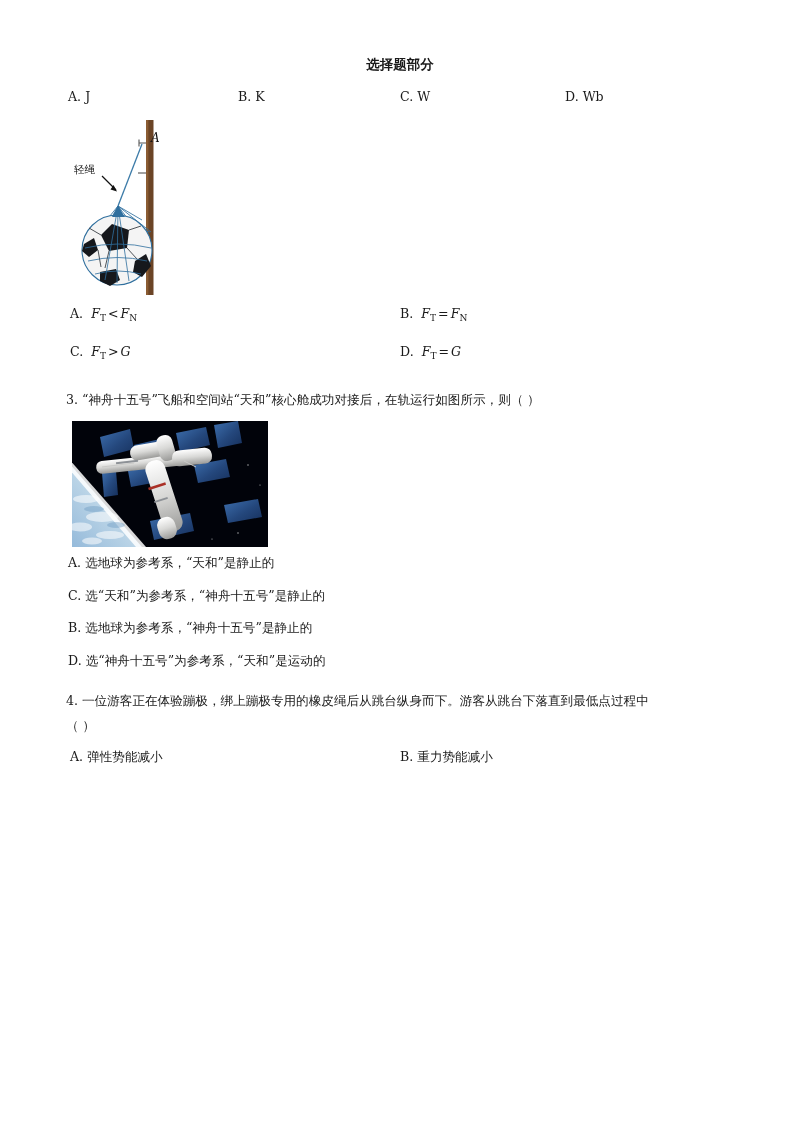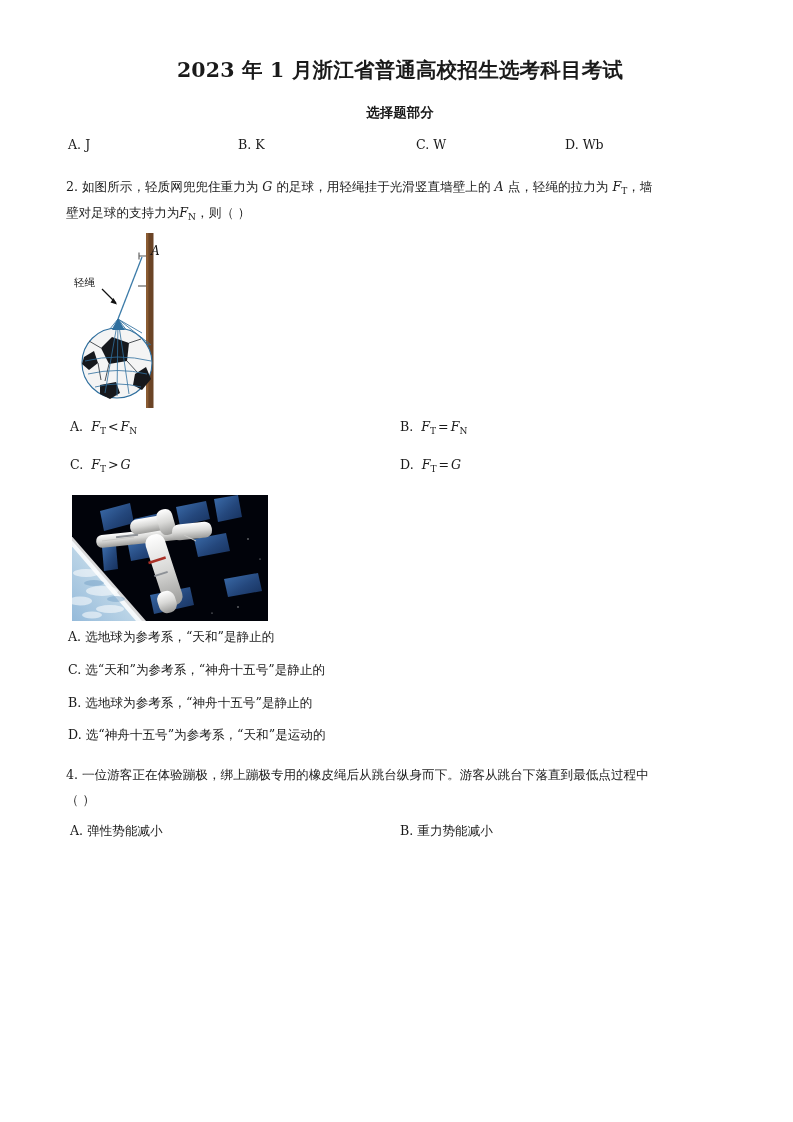--- a/index.html
+++ b/index.html
@@ -78,21 +78,21 @@
   .options.row {
     display: block;
     height: 26px;
   }
   .opt {
     position: absolute;
     white-space: nowrap;
   }
   .opt.c1 { left: 2px; text-align: right; }
   .opt.c2 { left: 172px; }
-  .opt.c3 { left: 350px; }
+  .opt.c3 { left: 334px; }
   .opt.c4 { left: 499px; }
   .opt.h1 { left: 4px; }
   .opt.h2 { left: 334px; }
 
   .stack-list .srow {
     font-size: 12.6px;
     line-height: 1.0;
     margin: 0 0 20px 2px;
   }
 
@@ -146,21 +146,20 @@
     overflow: hidden;
   }
   .fig-space svg { display: block; }
 </style>
 </head>
 <body>
 
 <div class="page">
   <div class="content">
 
-    <div class="doc-title">2023 年 1 月浙江省普通高校招生选考科目考试</div>
     <div class="section-title">选择题部分</div>
 
 
     <div class="options row" style="height:28px;">
       <span class="opt c1">
         <span>A.</span>
         <span>J</span>
       </span>
       <span class="opt c2">
         <span>B.</span>
@@ -169,24 +168,20 @@
       <span class="opt c3">
         <span>C.</span>
         <span>W</span>
       </span>
       <span class="opt c4">
         <span>D.</span>
         <span>Wb</span>
       </span>
     </div>
 
-    <div class="question q-gap">
-      <span>2. 如图所示，轻质网兜兜住重力为 </span><span class="mi">G</span><span> 的足球，用轻绳挂于光滑竖直墙壁上的 </span><span class="mi">A</span><span> 点，轻绳的拉力为 </span><span class="mi">F</span><span class="sub">T</span><span>，墙</span><br>
-      <span>壁对足球的支持力为</span><span class="mi">F</span><span class="sub">N</span><span>，则（      ）</span>
-    </div>
 
     <div class="fig-net">
       <svg width="140" height="175" viewBox="0 0 140 175">
 
         <rect x="74" y="0" width="7.5" height="175" fill="#6b4426"></rect>
         <rect x="74" y="0" width="2.4" height="175" fill="#8b5c33"></rect>
 
         <path d="M67 23 L74 23 M67 19.5 L67 26.5" stroke="#555" stroke-width="1.1" fill="none"></path>
 
         <path d="M66 53 L74 53" stroke="#555" stroke-width="1.1" fill="none"></path>
@@ -264,20 +259,21 @@
           <span>C.</span>&nbsp;
           <span class="mi">F</span><span class="sub">T</span><span class="op">&gt;</span><span class="mi">G</span>
         </span>
         <span class="opt h2">
           <span>D.</span>&nbsp;
           <span class="mi">F</span><span class="sub">T</span><span class="op">=</span><span class="mi">G</span>
         </span>
       </div>
     </div>
 
+    <div class="question" style="margin-top:14px;">3. “神舟十五号”飞船和空间站“天和”核心舱成功对接后，在轨运行如图所示，则（      ）</div>
 
     <div class="fig-space">
       <svg width="196" height="126" viewBox="0 0 196 126">
         <defs>
           <linearGradient id="earthGrad" x1="0" y1="1" x2="1" y2="0">
             <stop offset="0%" stop-color="#8fb6d8"></stop>
             <stop offset="45%" stop-color="#b9d3e6"></stop>
             <stop offset="75%" stop-color="#e8f1f7"></stop>
             <stop offset="100%" stop-color="#ffffff"></stop>
           </linearGradient>

